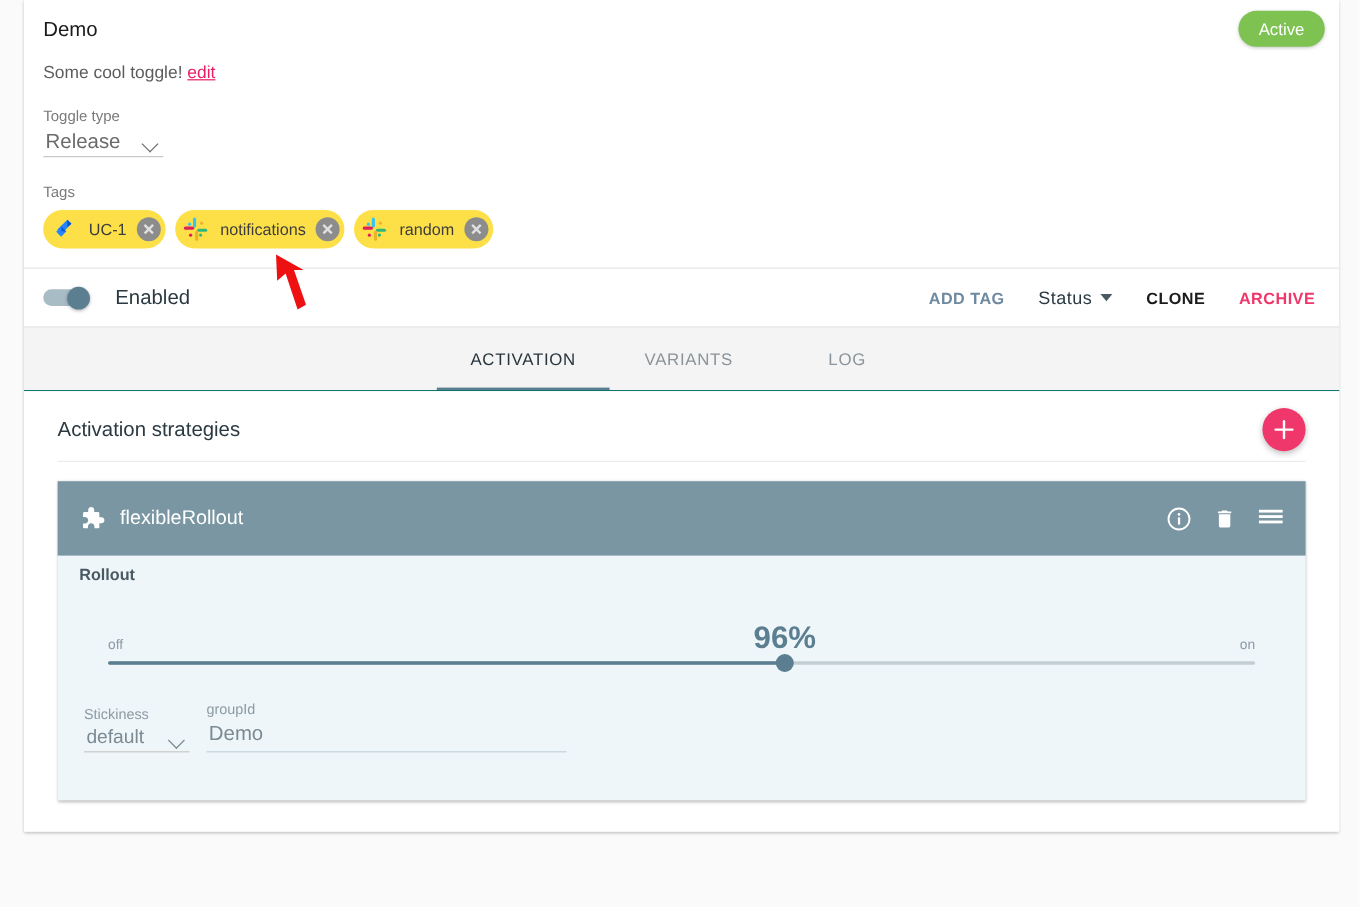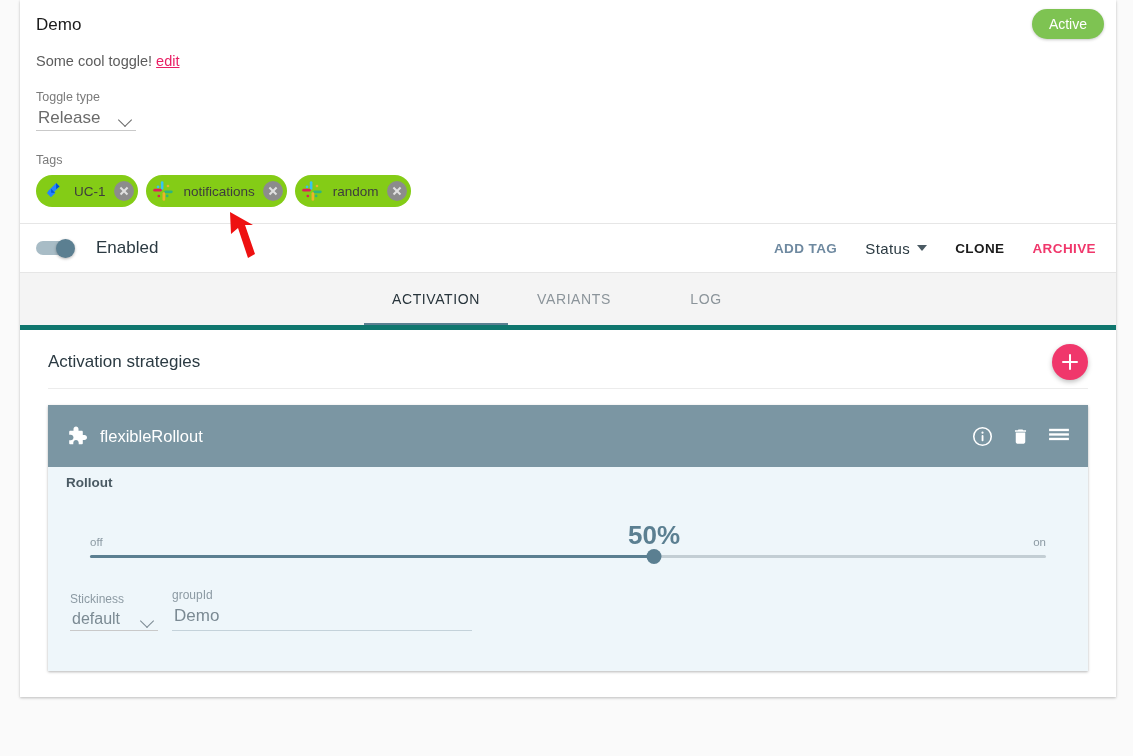--- a/index.html
+++ b/index.html
@@ -103,21 +103,21 @@
   .tag-row {
     margin-top: 8px;
     display: flex;
     align-items: center;
     gap: 8px;
   }
   .chip {
     display: inline-flex;
     align-items: center;
     height: 32px;
-    background: #84cc16;
+    background: #fde047;
     border-radius: 16px;
     padding: 0 4px 0 6px;
     cursor: pointer;
   }
   .chip-icon {
     width: 22px; height: 22px;
     display: inline-block;
     flex: 0 0 auto;
   }
   .chip-label {
@@ -198,21 +198,21 @@
     border-top: 6px solid #4a5a63;
     display: inline-block;
   }
   .act-clone   { color: #1b1b1b; font-weight: 700; }
   .act-archive { color: #f0376b; font-weight: 700; }
 
   
   .tabs-bar {
     background: #f4f4f4;
     border-top: 1px solid #e6e6e6;
-    border-bottom: 5px solid #0f766e;
+    border-bottom: 1px solid #0f766e;
     display: flex;
     justify-content: center;
     align-items: stretch;
     height: 52px;
   }
   .tab {
     display: flex;
     align-items: center;
     justify-content: center;
     padding: 0 28px;
@@ -513,21 +513,21 @@
             </span>
           </div>
         </div>
 
         <div class="strategy-body">
           <div class="rollout-label">Rollout</div>
 
           <div class="slider-wrap">
             <span class="slider-offlabel">off</span>
             <span class="slider-onlabel">on</span>
-            <span class="slider-value" id="slider-value" style="left: 59%;">50%</span>
+            <span class="slider-value" id="slider-value" style="left: 59%;">96%</span>
             <div class="slider-track">
               <div class="slider-fill" id="slider-fill" style="width: 59%;"></div>
             </div>
             <div class="slider-thumb" id="slider-thumb" style="left: 59%;"></div>
           </div>
 
           <div class="bottom-fields">
             <div class="sticky-wrap">
               <div class="small-label">Stickiness</div>
               <span class="select-wrap">

